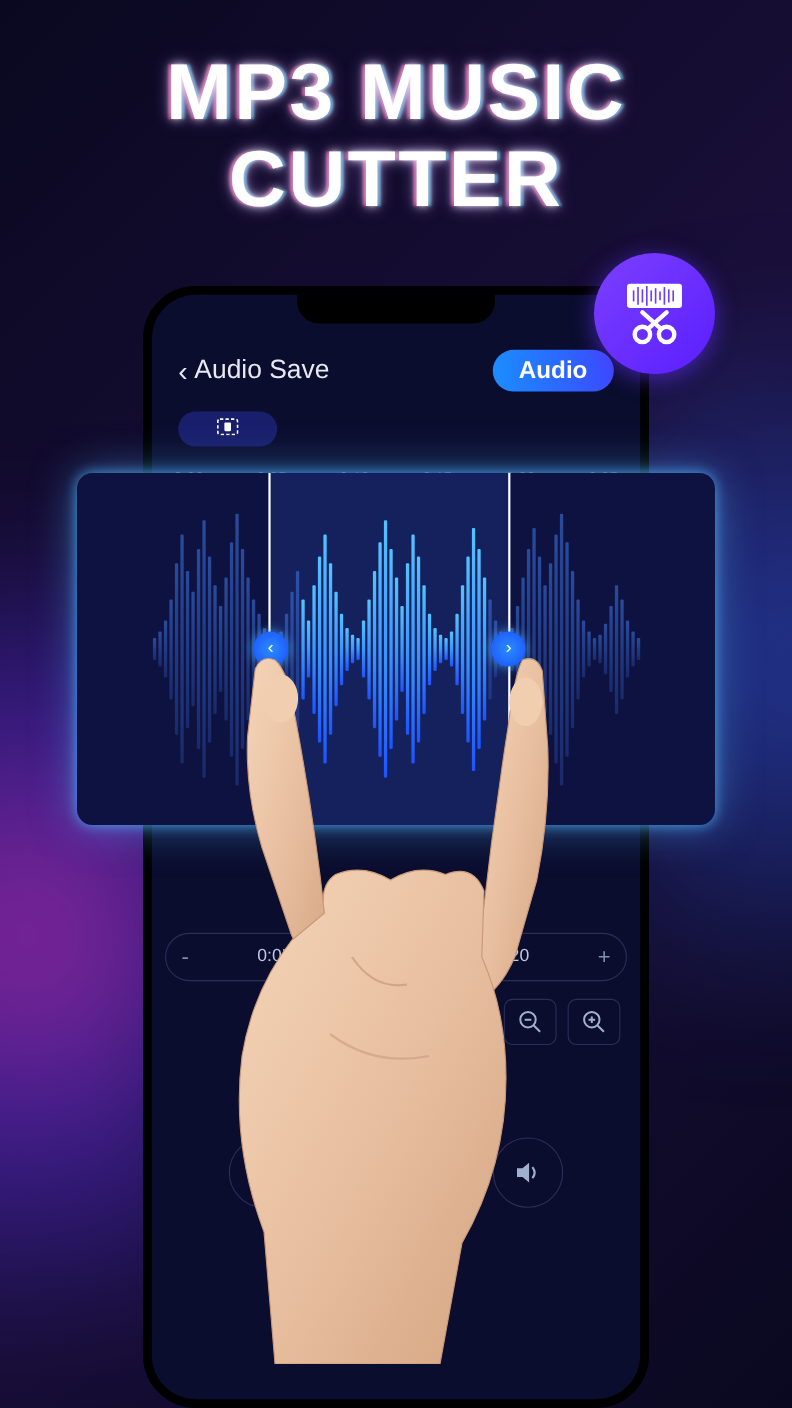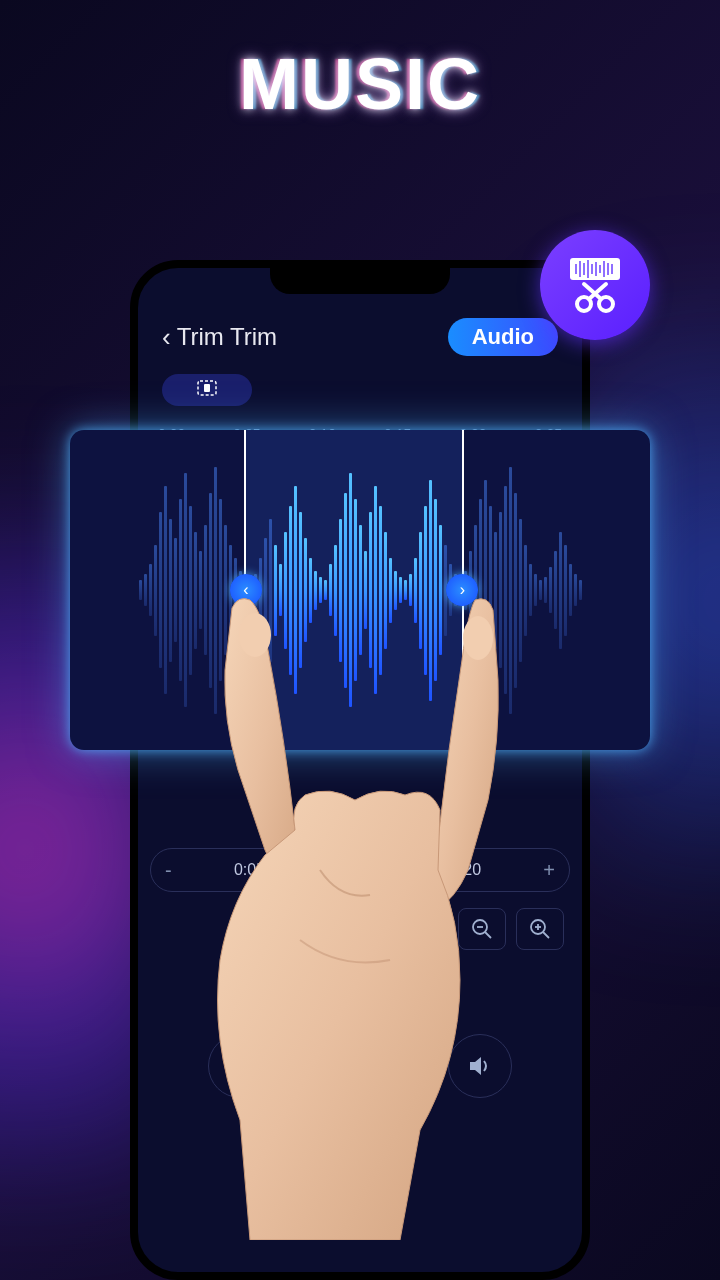--- a/index.html
+++ b/index.html
@@ -262,21 +262,22 @@
   box-shadow: 0 4px 20px rgba(100,50,255,0.6);
 }
 </style>
 </head>
 <body>
 
 <div class="bg-blur-left"></div>
 <div class="bg-blur-right"></div>
 
 <div class="promo-title">
-  <div>MUSIC</div>
+  <div>MP3 MUSIC</div>
+  <div>CUTTER</div>
 </div>
 
 <div class="feature-badge">
   <svg width="70" height="70" viewBox="0 0 70 70">
     <rect x="10" y="8" width="50" height="22" rx="3" fill="#fff"></rect>
     <g stroke="#6a3fff" stroke-width="1.5">
       <line x1="16" y1="14" x2="16" y2="24"></line>
         <line x1="20" y1="11" x2="20" y2="27"></line>
       <line x1="24" y1="13" x2="24" y2="25"></line>
         <line x1="28" y1="10" x2="28" y2="28"></line>
@@ -295,21 +296,21 @@
     </g>
   </svg>
 </div>
 
 <div class="phone-frame">
   <div class="phone-notch"></div>
 
   <div class="header-row">
     <div class="back-btn">
       <span class="chevron-left">‹</span>
-      <span>Trim Trim</span>
+      <span>Audio Save</span>
     </div>
     <div class="save-btn">Audio</div>
   </div>
 
   <div class="mode-toggle">
     <span class="mode-icon">
       <svg width="20" height="16" viewBox="0 0 20 16">
           <rect x="1" y="1" width="18" height="14" fill="none" stroke="#fff" stroke-width="1.5" stroke-dasharray="3 2" rx="2"></rect>
           <rect x="7" y="4" width="6" height="8" fill="#fff" rx="1"></rect>
         </svg>

